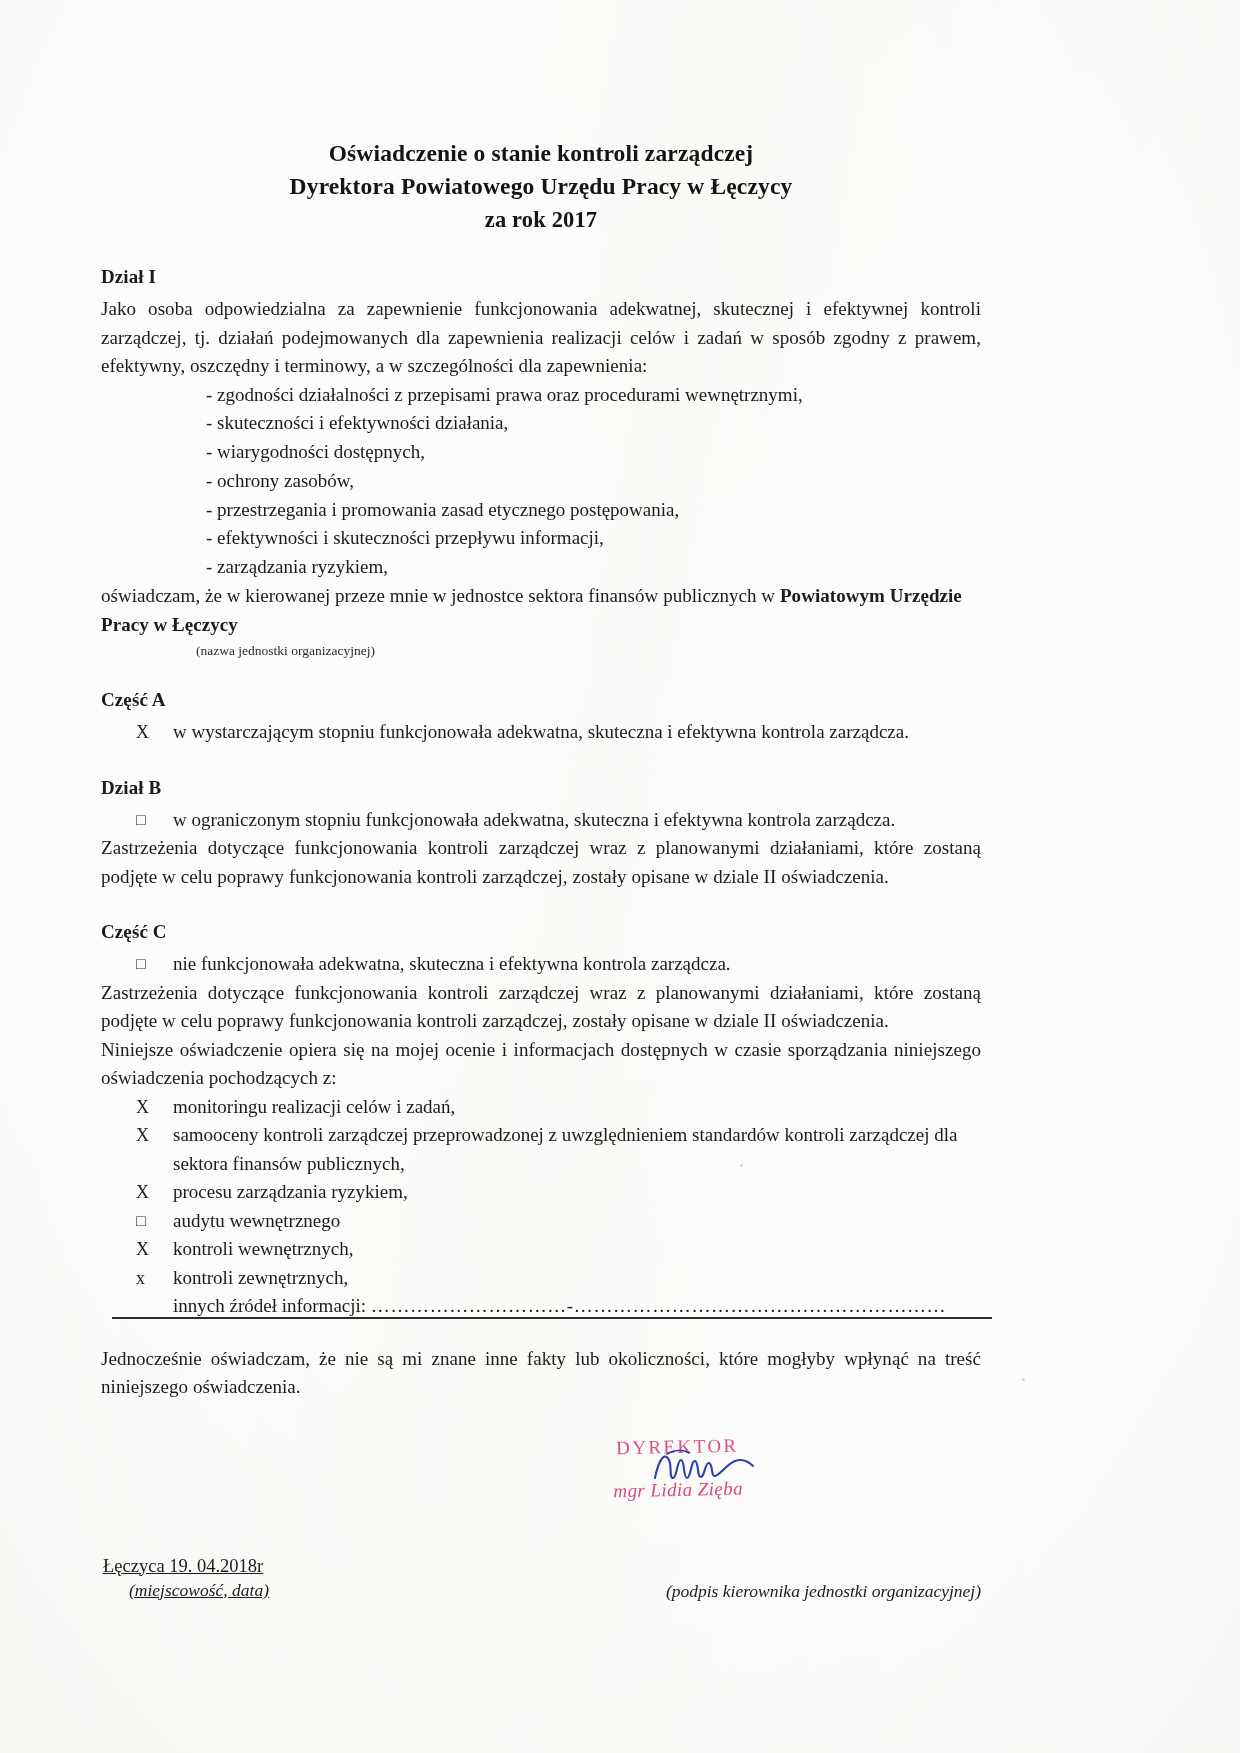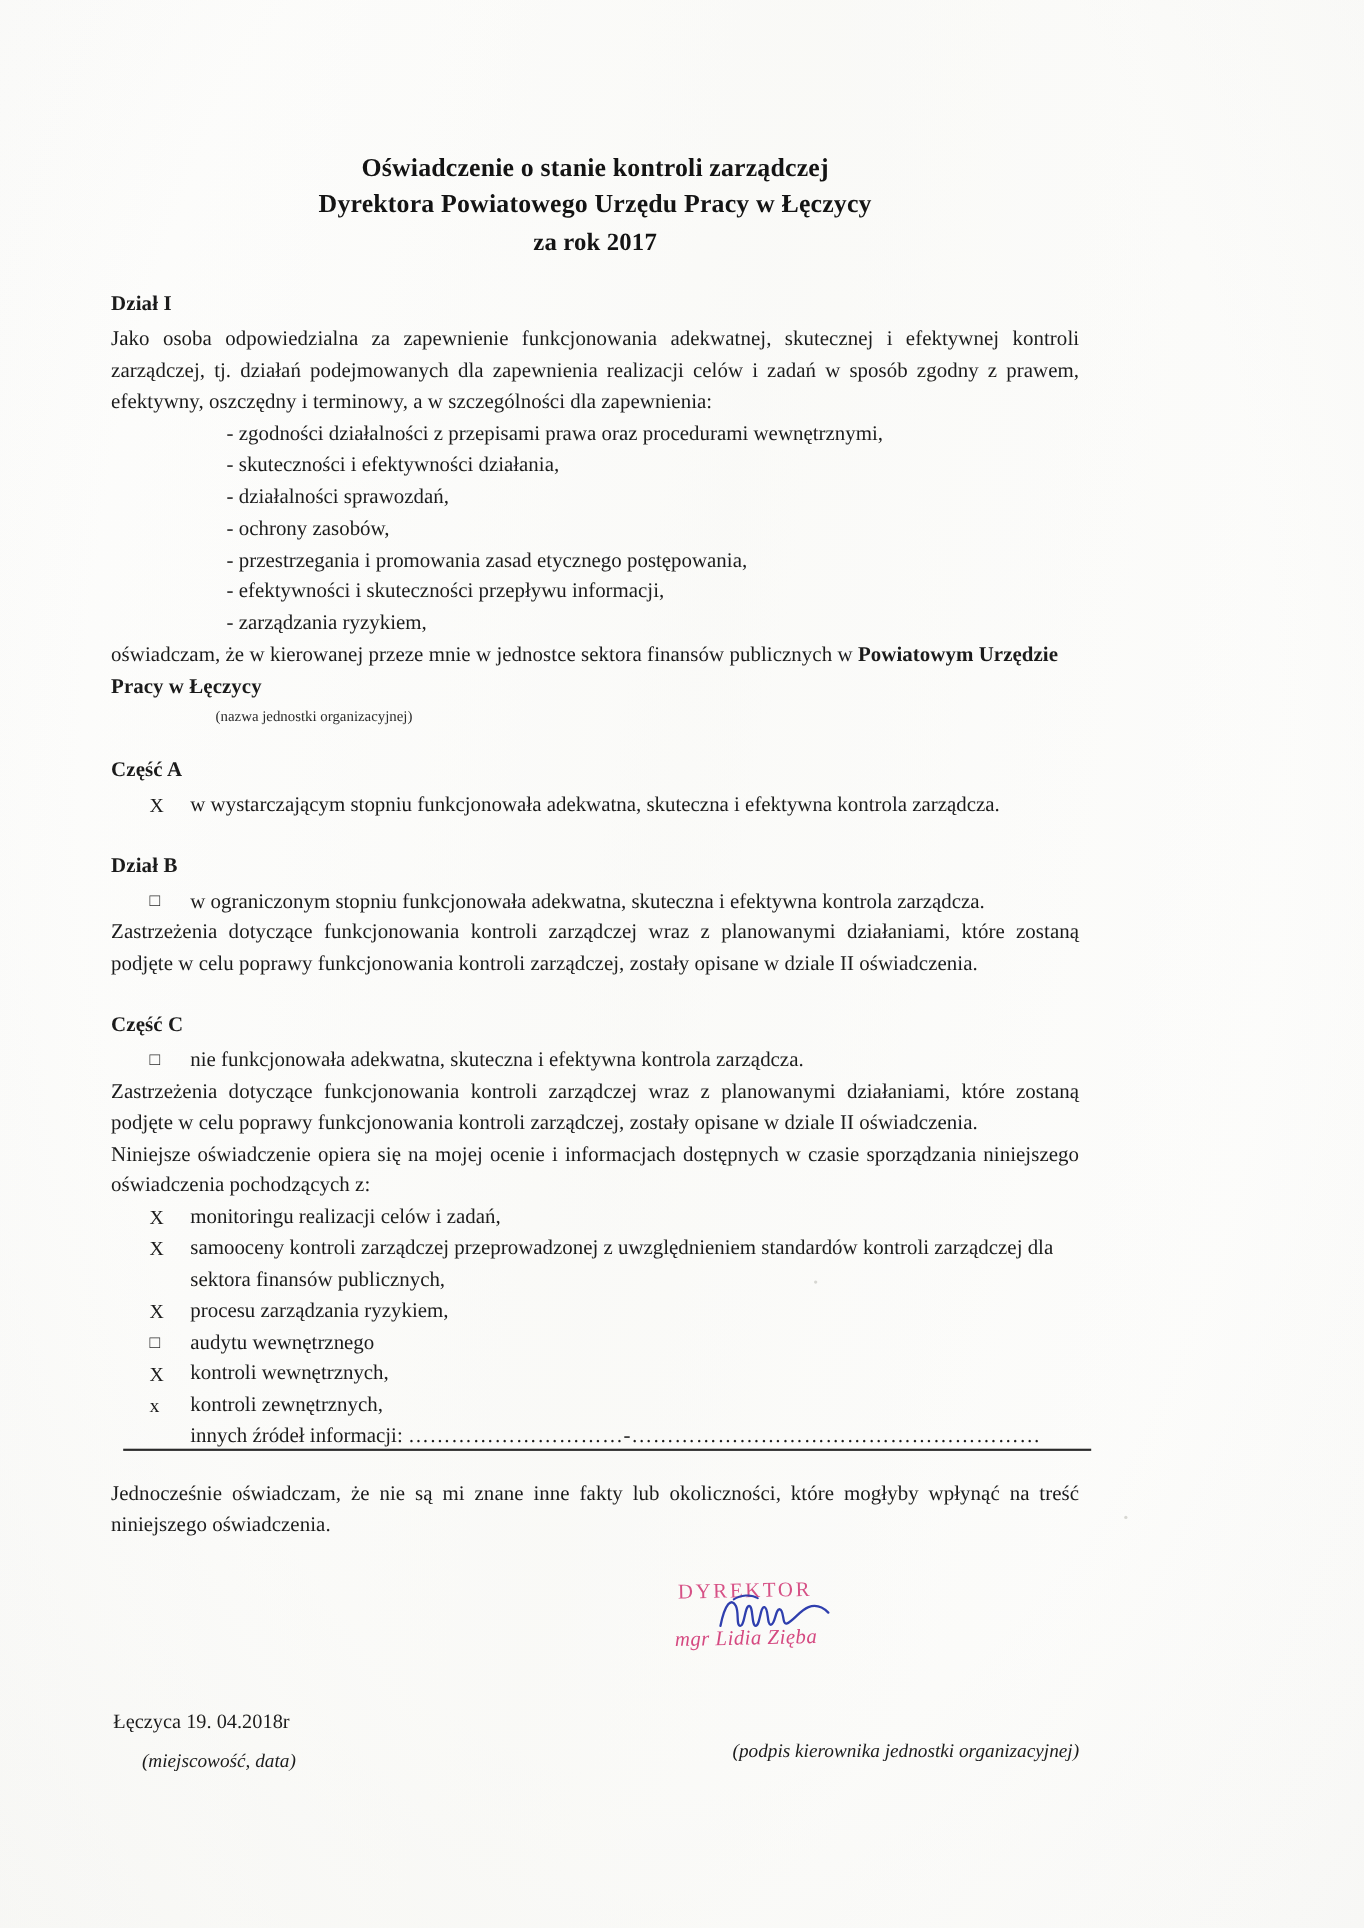--- a/index.html
+++ b/index.html
@@ -129,27 +129,27 @@
     left:548px; top:14px;
     width:120px; height:46px;
   }
 
   .footer-row {
     position:relative;
     display:flex;
     margin-top:6px;
     font-size:18.5px;
   }
-  .foot-left { width:430px; }
+  .foot-left { width:430px;text-decoration:underline; }
   .foot-left .place { padding-left:2px; }
   .foot-left .subcap {
     font-style:italic;
     font-size:17.5px;
     padding-left:28px;
-    margin-top:13px;
+    margin-top:3px;
   }
   .foot-right {
     flex:1;
     font-style:italic;
     font-size:17.5px;
     padding-top:25px;
     text-align:right;
   }
 
   .rule {
@@ -180,21 +180,21 @@
       <div class="title-line l3">za rok 2017</div>
     </div>
 
     <div class="section-head" id="dzial-head">Dział I</div>
 
     <p class="body">Jako osoba odpowiedzialna za zapewnienie funkcjonowania adekwatnej, skutecznej i efektywnej kontroli zarządczej, tj. działań podejmowanych dla zapewnienia realizacji celów i zadań w sposób zgodny z prawem, efektywny, oszczędny i terminowy, a w szczególności dla zapewnienia:</p>
 
     <ul class="dashlist">
       <li>- zgodności działalności z przepisami prawa oraz procedurami wewnętrznymi,</li>
       <li>- skuteczności i efektywności działania,</li>
-      <li>- działalności sprawozdań,</li>
+      <li>- wiarygodności dostępnych,</li>
       <li>- ochrony zasobów,</li>
       <li>- przestrzegania i promowania zasad etycznego postępowania,</li>
       <li>- efektywności i skuteczności przepływu informacji,</li>
       <li>- zarządzania ryzykiem,</li>
     </ul>
 
     <p class="body nj"><span>oświadczam, że w kierowanej przeze mnie w jednostce sektora finansów publicznych w </span><span class="bold">Powiatowym Urzędzie Pracy w Łęczycy</span></p>
 
     <div class="caption-small">(nazwa jednostki organizacyjnej)</div>
 

